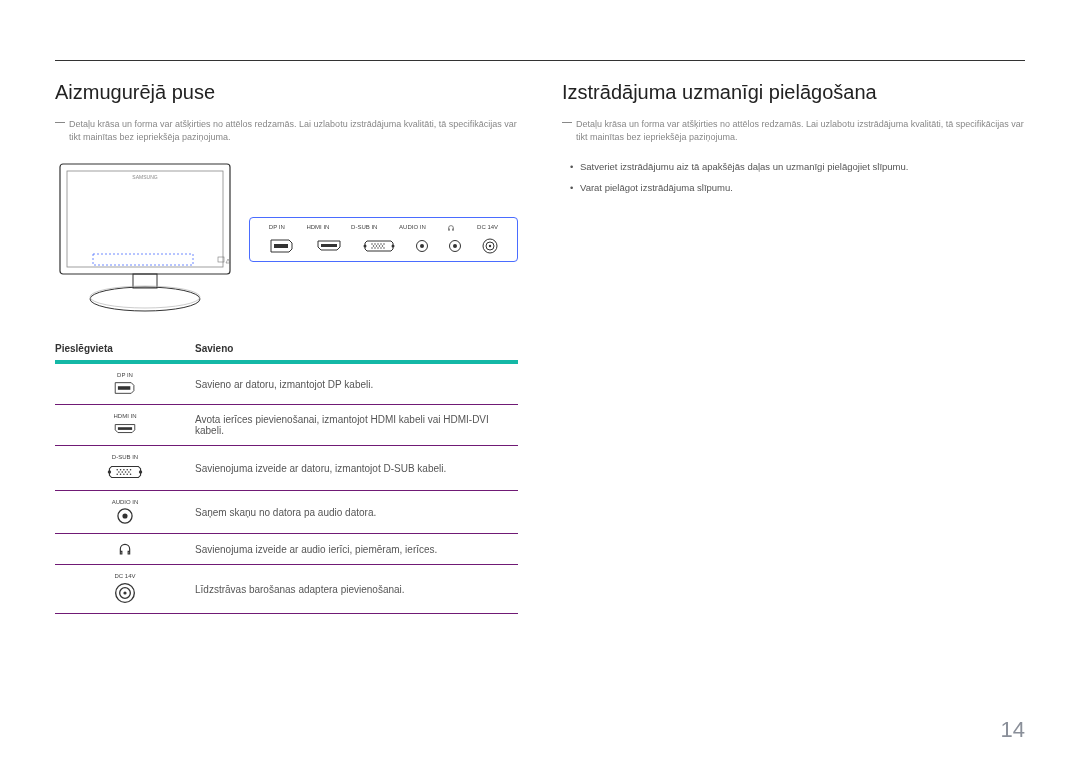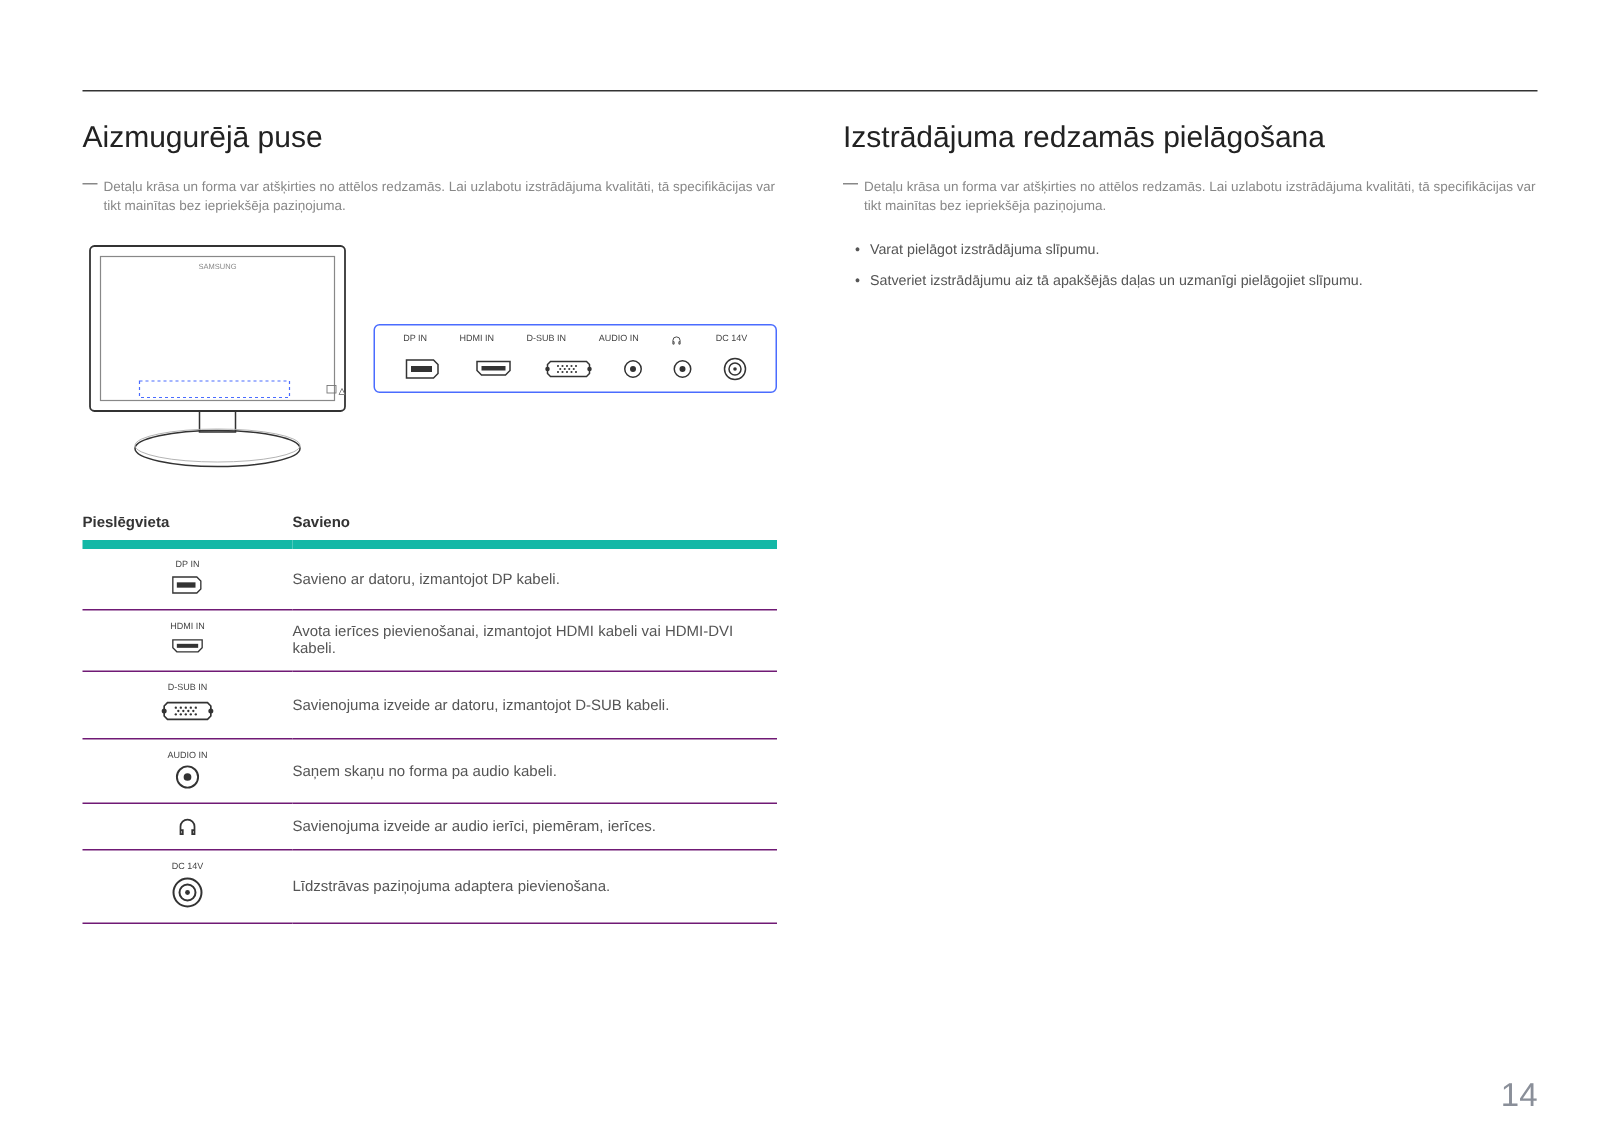--- a/index.html
+++ b/index.html
@@ -83,21 +83,21 @@
   table.ports {
     width: 100%;
     border-collapse: collapse;
     font-size: 10px;
   }
   table.ports th {
     text-align: left;
     font-size: 10px;
     font-weight: bold;
     padding: 6px 0;
-    border-bottom: 6px solid #14b8a6;
+    border-bottom: 4px solid #14b8a6;
   }
   table.ports td {
     padding: 8px 0;
     border-bottom: 1px solid #701a75;
     vertical-align: middle;
     color: #555;
   }
   table.ports td.portcell {
     width: 140px;
     text-align: center;
@@ -298,21 +298,21 @@
           <tr>
             <td class="portcell">
               <div class="porticon-wrap">
                 <span class="portlabel">AUDIO IN</span>
                 <svg width="18" height="18" viewBox="0 0 14 14">
                     <circle cx="7" cy="7" r="5.5" fill="none" stroke="#333" stroke-width="1"></circle>
                     <circle cx="7" cy="7" r="2" fill="#333"></circle>
                   </svg>
               </div>
             </td>
-            <td>Saņem skaņu no forma pa audio kabeli.</td>
+            <td>Saņem skaņu no datora pa audio datora.</td>
           </tr>
           <tr>
             <td class="portcell">
               <div class="porticon-wrap">
                 <svg width="14" height="14" viewBox="0 0 12 12">
                     <path d="M2 8 v-2 a4 4 0 0 1 8 0 v2 M2 8 h1.3 v2.3 h-1.3z M8.7 8 h1.3 v2.3 h-1.3z" fill="none" stroke="#333" stroke-width="1"></path>
                   </svg>
               </div>
             </td>
             <td>Savienojuma izveide ar audio ierīci, piemēram, ierīces.</td>
@@ -321,32 +321,32 @@
             <td class="portcell">
               <div class="porticon-wrap">
                 <span class="portlabel">DC 14V</span>
                 <svg width="24" height="24" viewBox="0 0 18 18">
                     <circle cx="9" cy="9" r="7" fill="none" stroke="#333" stroke-width="1"></circle>
                     <circle cx="9" cy="9" r="4" fill="none" stroke="#333" stroke-width="1"></circle>
                     <circle cx="9" cy="9" r="1.2" fill="#333"></circle>
                   </svg>
               </div>
             </td>
-            <td>Līdzstrāvas paziņojuma adaptera pievienošana.</td>
+            <td>Līdzstrāvas barošanas adaptera pievienošanai.</td>
           </tr>
         </tbody>
       </table>
     </div>
 
     <div class="col">
-      <h2 class="section">Izstrādājuma redzamās pielāgošana</h2>
+      <h2 class="section">Izstrādājuma uzmanīgi pielāgošana</h2>
       <p class="note">Detaļu krāsa un forma var atšķirties no attēlos redzamās. Lai uzlabotu izstrādājuma kvalitāti, tā specifikācijas var tikt mainītas bez iepriekšēja paziņojuma.</p>
 
 
       <ul class="bullets">
+        <li>Satveriet izstrādājumu aiz tā apakšējās daļas un uzmanīgi pielāgojiet slīpumu.</li>
         <li>Varat pielāgot izstrādājuma slīpumu.</li>
-        <li>Satveriet izstrādājumu aiz tā apakšējās daļas un uzmanīgi pielāgojiet slīpumu.</li>
       </ul>
     </div>
 
   </div>
   <div class="pagenum">14</div>
 </div>
 
 </body></html>

